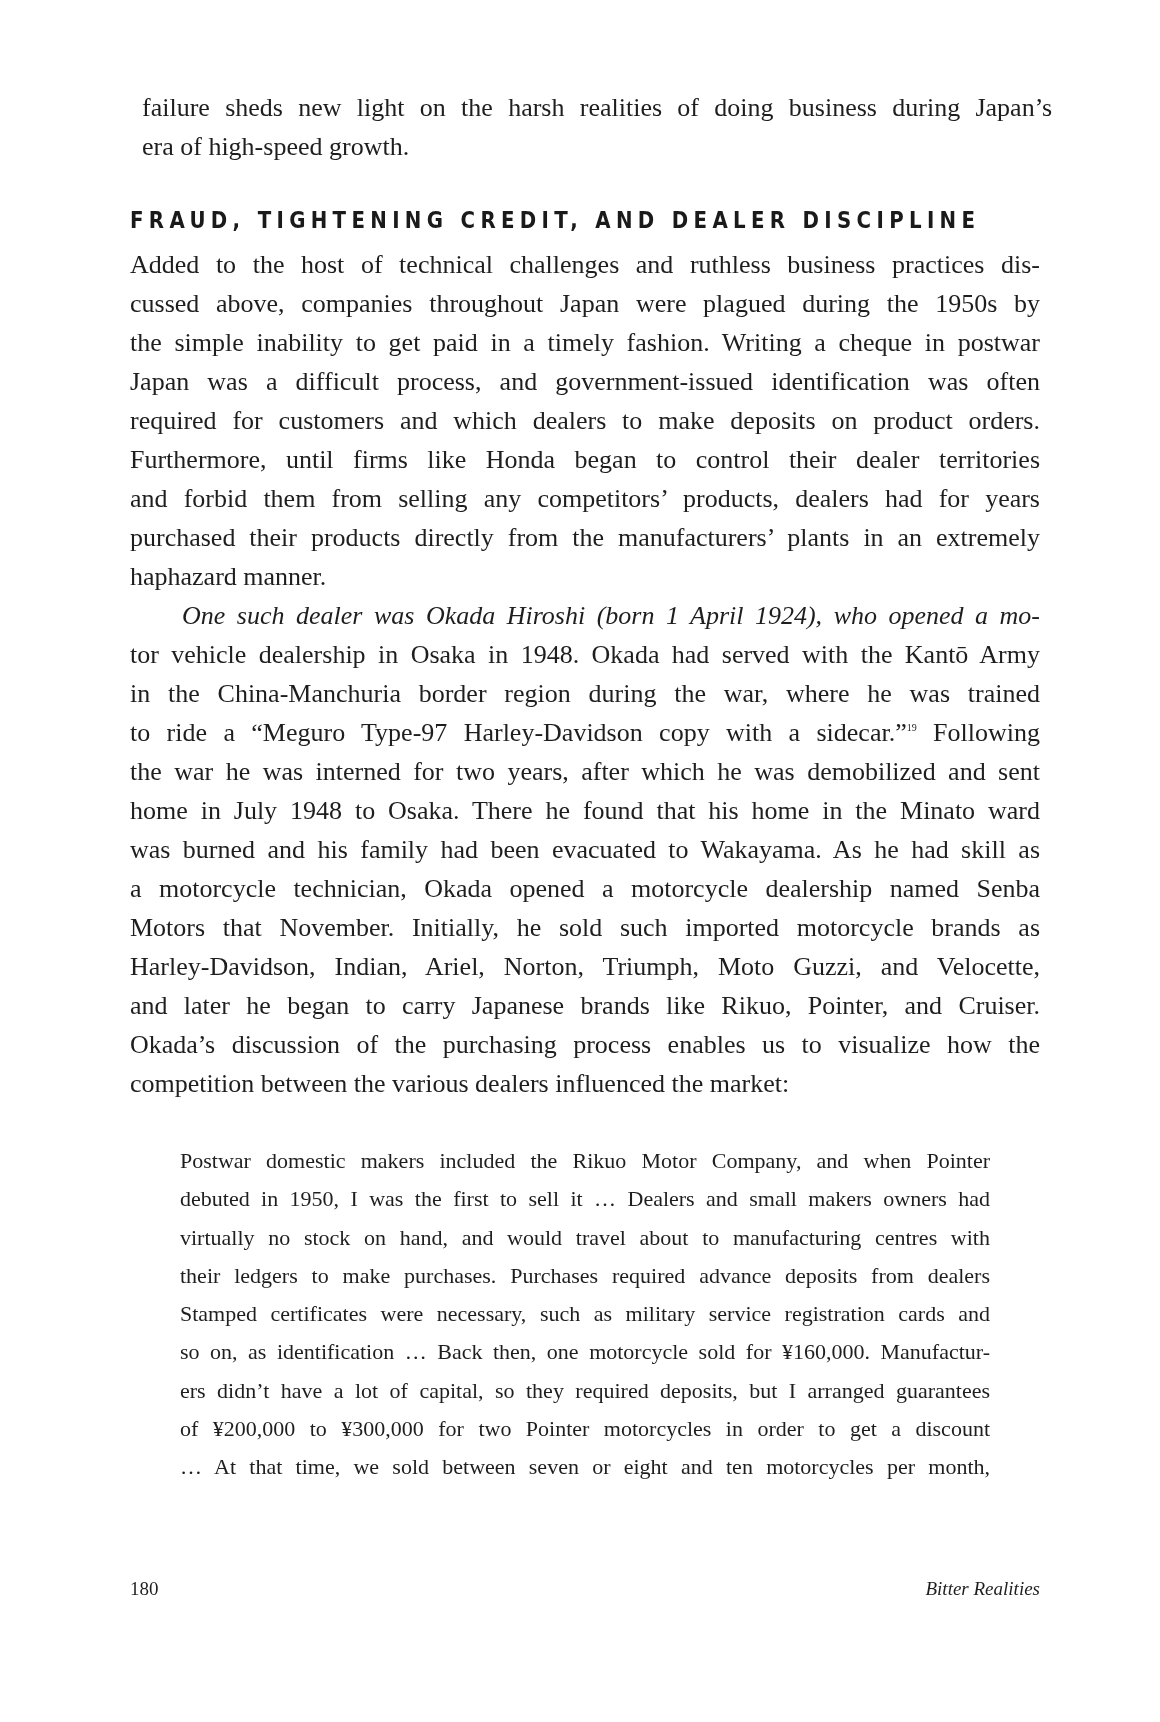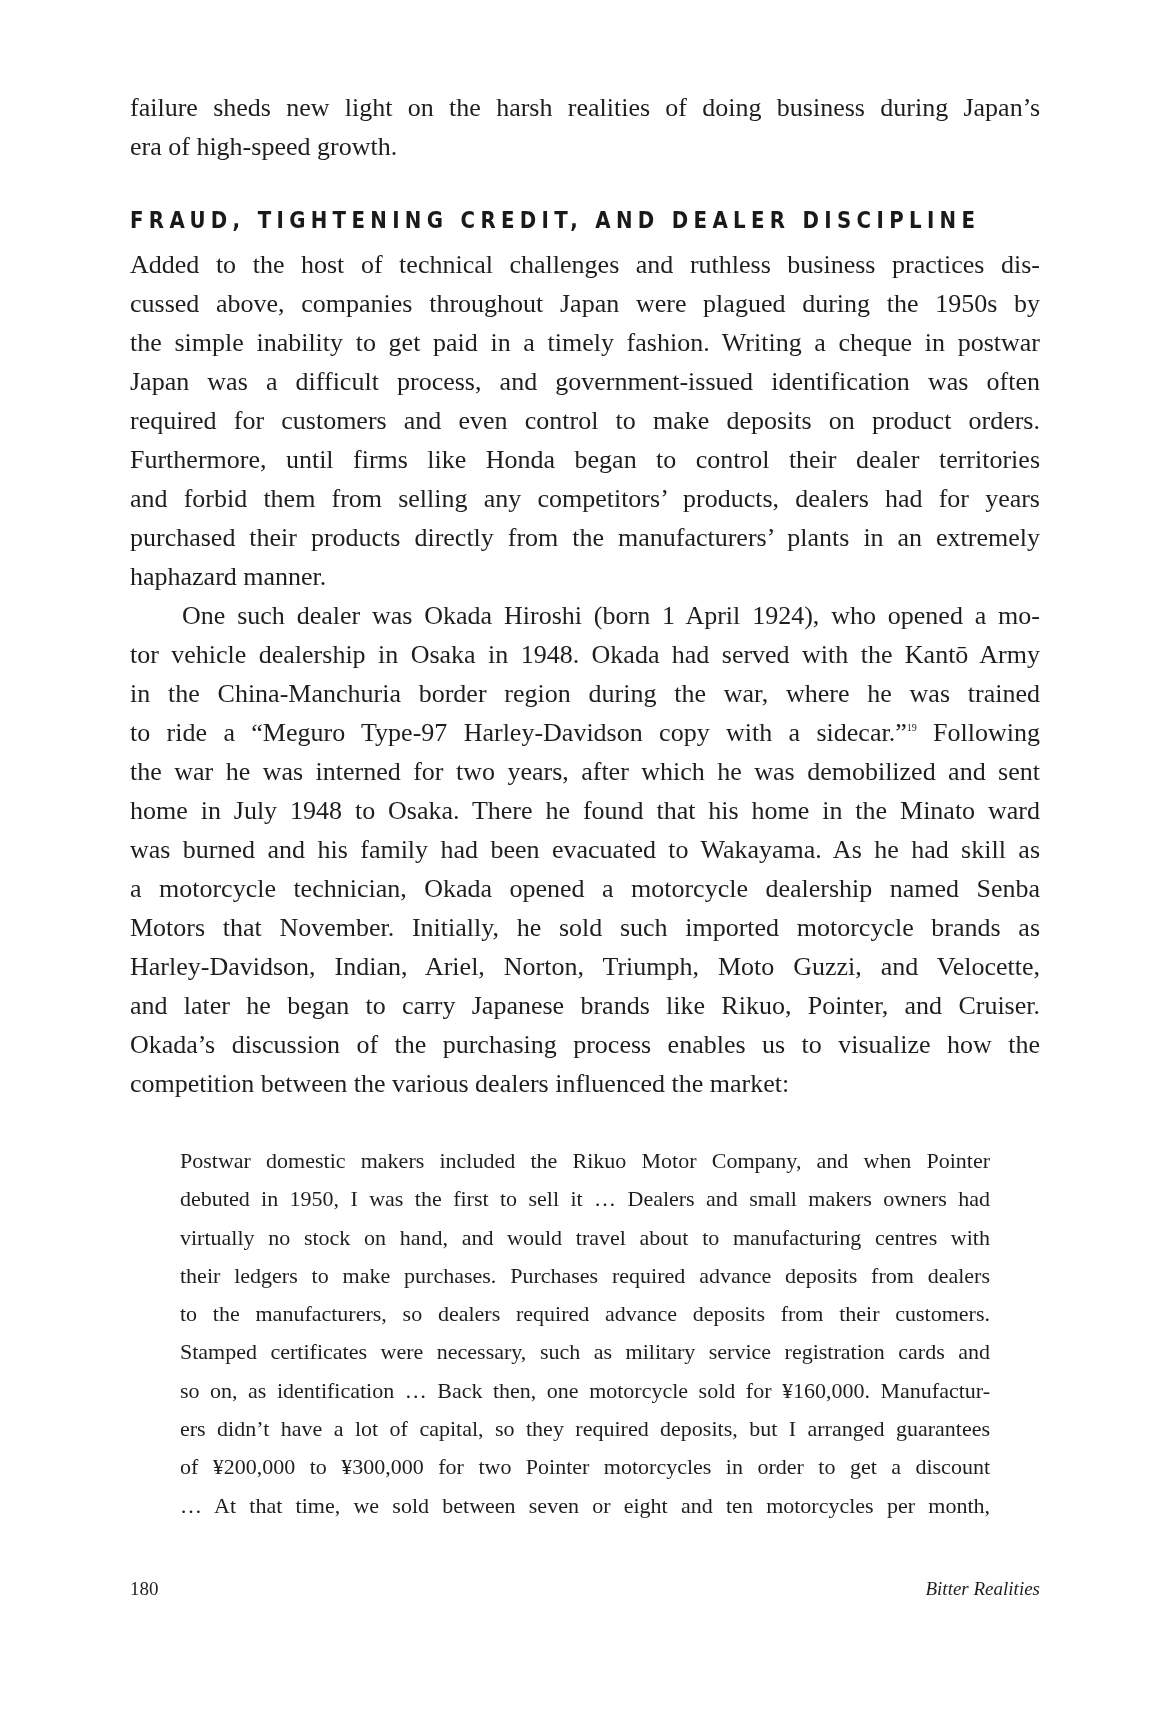--- a/index.html
+++ b/index.html
@@ -25,21 +25,21 @@
       font-size: 26px;
       line-height: 39px;
       text-align: justify;
       text-align-last: left;
       margin: 0;
       hyphens: manual;
     }
     .intro {
       position: absolute;
       top: 88px;
-      left: 0;
+      left: 12px;
       width: 910px;
     }
     .heading {
       position: absolute;
       top: 205px;
       left: 0;
       margin: 0;
       font-family: "DejaVu Sans", "Liberation Sans", sans-serif;
       font-weight: bold;
       font-size: 23px;
@@ -117,49 +117,48 @@
   </p>
 
   <h2 class="heading">FRAUD, TIGHTENING CREDIT, AND DEALER DISCIPLINE</h2>
 
   <div class="section-body">
     <p class="body-text">
       <span class="line">Added to the host of technical challenges and ruthless business practices dis-</span>
       <span class="line">cussed above, companies throughout Japan were plagued during the 1950s by</span>
       <span class="line">the simple inability to get paid in a timely fashion. Writing a cheque in postwar</span>
       <span class="line">Japan was a difficult process, and government-issued identification was often</span>
-      <span class="line">required for customers and even control to make deposits on product orders.</span>
+      <span class="line">required for customers and which dealers to make deposits on product orders.</span>
       <span class="line">Furthermore, until firms like Honda began to control their dealer territories</span>
       <span class="line">and forbid them from selling any competitors’ products, dealers had for years</span>
       <span class="line">purchased their products directly from the manufacturers’ plants in an extremely</span>
       <span class="line last">haphazard manner.</span>
     </p>
     <p class="body-text">
-      <span class="line" style="padding-left:52px;">One such dealer was Okada Hiroshi (born 1 April 1924), who opened a mo-</span>
+      <span class="line" style="padding-left:52px;font-style:italic;">One such dealer was Okada Hiroshi (born 1 April 1924), who opened a mo-</span>
       <span class="line">tor vehicle dealership in Osaka in 1948. Okada had served with the Kantō Army</span>
       <span class="line">in the China-Manchuria border region during the war, where he was trained</span>
       <span class="line"><span>to ride a “Meguro Type-97 Harley-Davidson copy with a sidecar.”</span><sup class="fn">19</sup><span> Following</span></span>
       <span class="line">the war he was interned for two years, after which he was demobilized and sent</span>
       <span class="line">home in July 1948 to Osaka. There he found that his home in the Minato ward</span>
       <span class="line">was burned and his family had been evacuated to Wakayama. As he had skill as</span>
       <span class="line">a motorcycle technician, Okada opened a motorcycle dealership named Senba</span>
       <span class="line">Motors that November. Initially, he sold such imported motorcycle brands as</span>
       <span class="line">Harley-Davidson, Indian, Ariel, Norton, Triumph, Moto Guzzi, and Velocette,</span>
       <span class="line">and later he began to carry Japanese brands like Rikuo, Pointer, and Cruiser.</span>
       <span class="line">Okada’s discussion of the purchasing process enables us to visualize how the</span>
       <span class="line last">competition between the various dealers influenced the market:</span>
     </p>
   </div>
 
   <blockquote class="block-quote">
     <span class="line">Postwar domestic makers included the Rikuo Motor Company, and when Pointer</span>
     <span class="line">debuted in 1950, I was the first to sell it … Dealers and small makers owners had</span>
     <span class="line">virtually no stock on hand, and would travel about to manufacturing centres with</span>
     <span class="line">their ledgers to make purchases. Purchases required advance deposits from dealers</span>
-    <span class="line">to the manufacturers, so dealers required advance deposits from their customers.</span>
     <span class="line">Stamped certificates were necessary, such as military service registration cards and</span>
     <span class="line">so on, as identification … Back then, one motorcycle sold for ¥160,000. Manufactur-</span>
     <span class="line">ers didn’t have a lot of capital, so they required deposits, but I arranged guarantees</span>
     <span class="line">of ¥200,000 to ¥300,000 for two Pointer motorcycles in order to get a discount</span>
     <span class="line">… At that time, we sold between seven or eight and ten motorcycles per month,</span>
   </blockquote>
 
 </div>
 
 <div class="footer">

